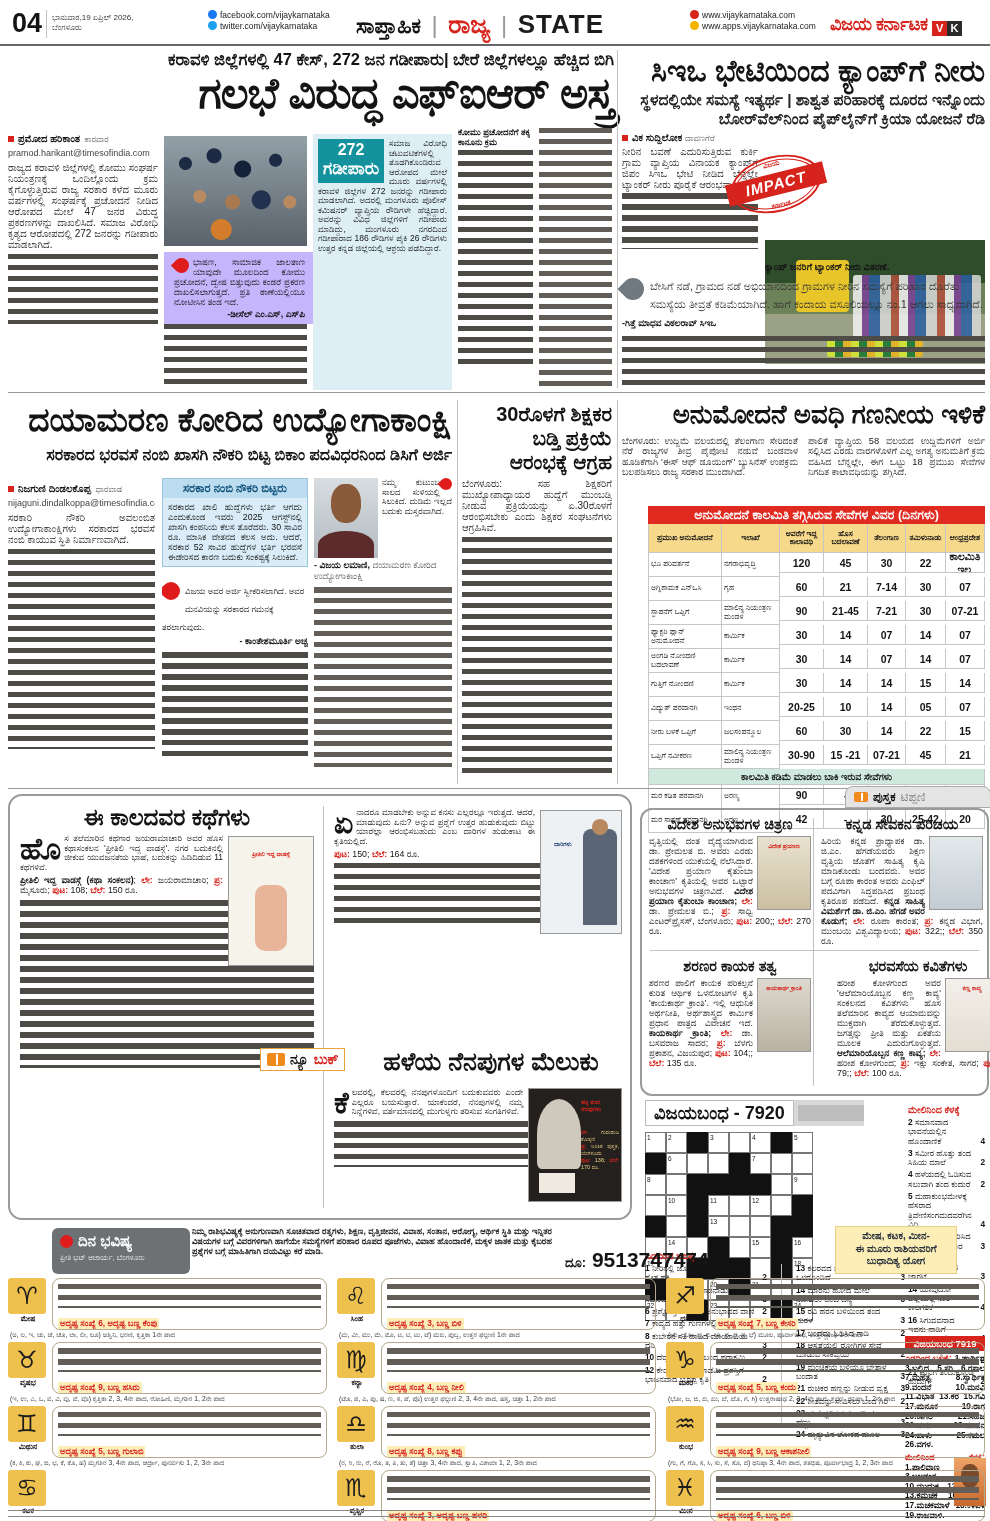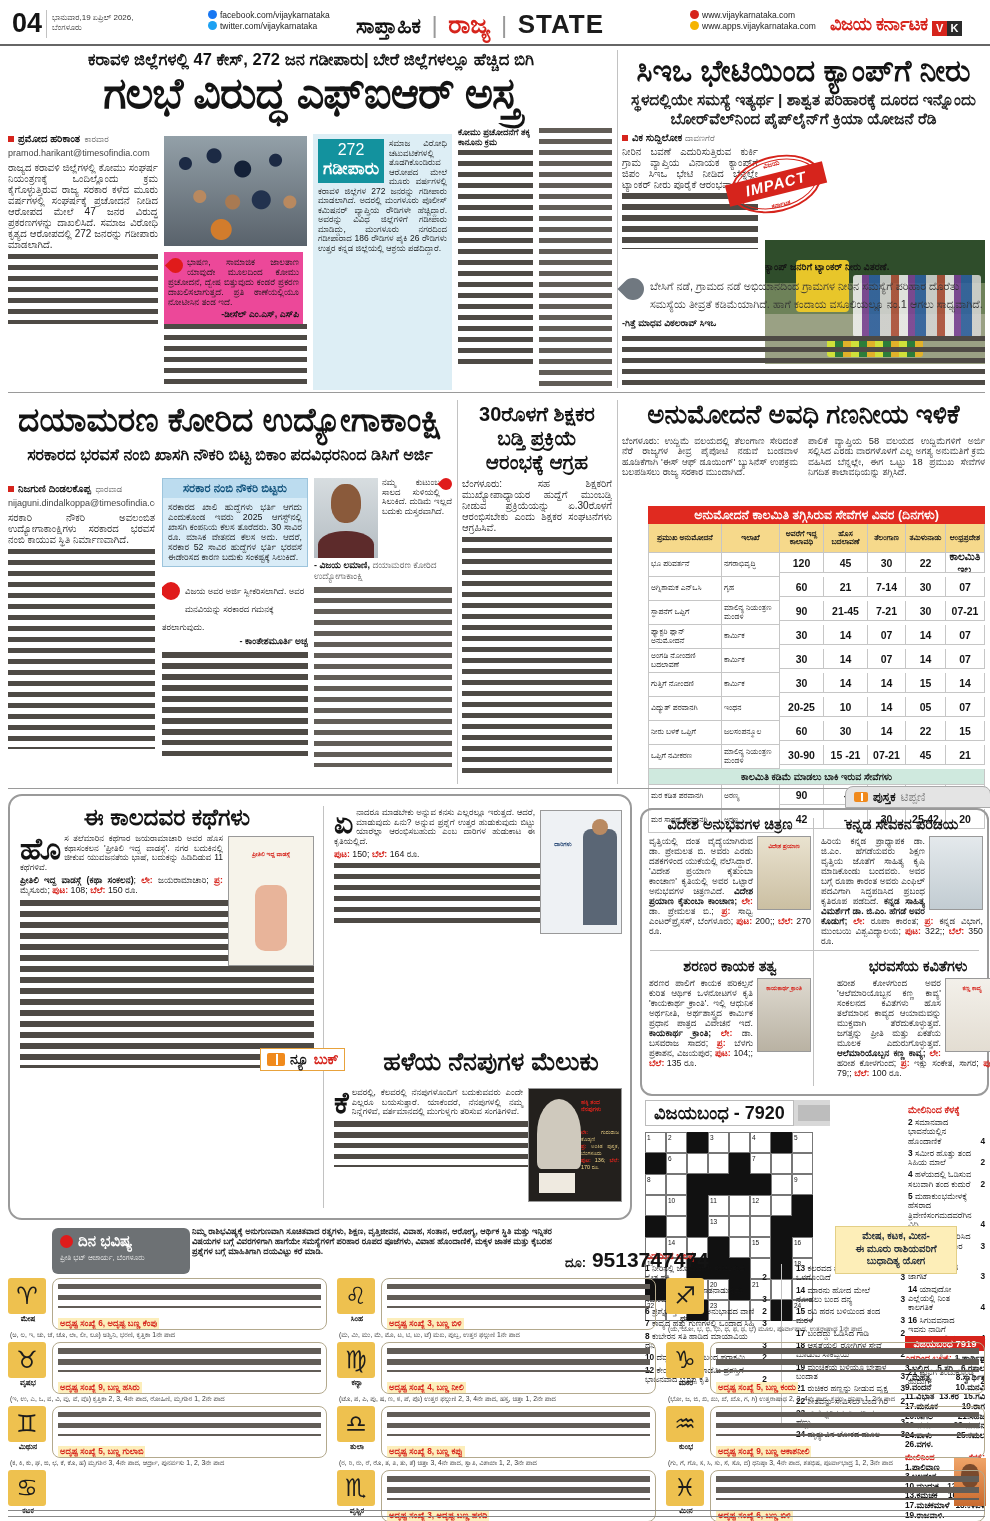--- a/index.html
+++ b/index.html
@@ -1,20 +1,20 @@
 <!DOCTYPE html>
 <html><head>
 <meta charset="utf-8">
 <style>
 html,body{margin:0;padding:0}
 body{width:990px;height:1521px;position:relative;background:#fff;overflow:hidden;
  font-family:"Liberation Sans","DejaVu Sans",sans-serif;color:#141414}
 .abs{position:absolute}
 .b{font-weight:bold}
-.ctr{text-align:center}
+.ctr{text-align:right}
 .red{color:#d6241c}
 .ft{background-image:repeating-linear-gradient(#4e4a45 0,#4e4a45 5.5px,transparent 5.5px,transparent 11px)}
 .ft2{background-image:repeating-linear-gradient(#625d57 0,#625d57 5.5px,transparent 5.5px,transparent 11px)}
 .body{font-size:10px;line-height:11px;text-align:justify;color:#1b1b1b}
 .small{font-size:8.5px;line-height:9.5px}
 .rule{background:#9a9a9a}
 .vrule{width:1px;background:#c2c2c2}
 
 .pageno{font-size:27px;font-weight:bold}
 .dateline{font-size:8px;line-height:9.5px;color:#333}
@@ -34,25 +34,25 @@
 .h3a{font-size:33px;line-height:36px;font-weight:bold}
 .h4a{font-size:20px;line-height:24px;font-weight:bold}
 .h5a{font-size:26px;line-height:29px;font-weight:bold}
 .subhead{font-size:15.5px;line-height:19px;font-weight:bold;color:#222}
 .bysq{display:inline-block;width:6px;height:6px;background:#d6241c;margin-right:4px}
 .byline{font-size:10px;font-weight:bold}
 .byplace{font-size:8.5px;color:#666;font-weight:normal}
 .email{font-size:9px;color:#444;margin:2px 0 4px}
 .drop{display:inline-block;width:15px;height:15px;background:#e01b1b;border-radius:0 50% 50% 50%;transform:rotate(-45deg);flex:none}
 .dropg{background:#707880}
-.qbox{background:#ec4899;padding:5px 4px;font-size:8.8px;line-height:10px;text-align:justify}
+.qbox{background:#c4b5fd;padding:5px 10px;font-size:8.8px;line-height:10px;text-align:justify}
 .qattrib{font-size:9px;font-weight:bold;text-align:right;margin-top:2px}
 .panel272{background:#ddeef5;padding:5px}
 .badge272{float:left;background:#13929e;color:#fff;text-align:center;width:66px;padding:2px 0 4px;margin:0 5px 3px 0}
-.badge272 .n{font-size:16px;font-weight:normal;display:block}
+.badge272 .n{font-size:16px;font-weight:bold;display:block}
 .badge272 .t{font-size:17px;font-weight:bold}
 .photo{background:#9aa2a8;position:relative;overflow:hidden}
 .caption{font-size:9.5px;font-weight:bold;margin-top:3px}
 
 .impact{width:92px;height:56px;transform:rotate(-14deg);position:absolute}
 .impact .ring{position:absolute;inset:0;border:2px solid #d6241c;border-radius:50%}
 .impact .ring2{position:absolute;inset:4px;border:1px solid #d6241c;border-radius:50%}
 .impact .band{position:absolute;left:-4px;right:-4px;top:17px;height:22px;background:#d6241c;color:#fff;
  font-size:15px;font-weight:bold;font-style:italic;text-align:center;line-height:22px;letter-spacing:1px}
 .impact .tt{position:absolute;top:4px;left:0;right:0;text-align:center;font-size:7px;color:#d6241c;font-weight:bold}
@@ -495,21 +495,21 @@
       </div>
       <div class="mini abs" style="left: 192px; top: 146px; width: 162px; height: 132px; overflow: hidden; padding: 2px 3px;">
         <div class="mt">ಭರವಸೆಯ ಕವಿತೆಗಳು</div>
         <div class="mb"><div class="mcov cover" style="background: linear-gradient(rgb(243, 240, 234), rgb(227, 221, 210));">
             <span class="covlbl red" style="top: 6px;">ಕಣ್ಣ ಕಾವ್ಯ</span>
           </div><span>ಹರೀಶ ಕೋಳಗುಂದ ಅವರ 'ಆಲೆಮಾರಿಯೊಬ್ಬನ ಕಣ್ಣ ಕಾವ್ಯ' ಸಂಕಲನದ ಕವಿತೆಗಳು ಹೊಸ ತಲೆಮಾರಿನ ಕಾವ್ಯದ ಆಯಾಮವನ್ನು ಮುಕ್ತವಾಗಿ ತೆರೆದುಕೊಳ್ಳುತ್ತವೆ. ಜಗತ್ತನ್ನು ಪ್ರೀತಿ ಮತ್ತು ಏಕತೆಯ ಮೂಲಕ ಎದುರುಗೊಳ್ಳುತ್ತವೆ. </span><span class="details"><span class="b">ಆಲೆಮಾರಿಯೊಬ್ಬನ ಕಣ್ಣ ಕಾವ್ಯ; </span><span class="rl">ಲೇ: </span><span>ಹರೀಶ ಕೋಳಗುಂದ; </span><span class="rl">ಪ್ರ: </span><span>ಇಕ್ಷು ಸಂಕೇತ, ಸಾಗರ; </span><span class="rl">ಪುಟ: </span><span>79;; </span><span class="rl">ಬೆಲೆ: </span><span>100 ರೂ.</span></span></div>
       </div>
     </div>
 </div>
 
-<div class="abs cwtitlebar" style="left:645px;top:1100px;width:185px;height:26px">
+<div class="abs cwtitlebar" style="left:645px;top:1100px;width:219px;height:26px">
   <span class="cwtitle">ವಿಜಯಬಂಧ - 7920</span>
   <span class="cwfill"></span>
 </div>
 <div class="abs cwgrid" style="left:645px;top:1132px">
     <div class="cell"><span>1</span></div>
     <div class="cell"><span>2</span></div>
     <div class="cell blk"></div>
     <div class="cell"><span>3</span></div>
     <div class="cell"></div>
     <div class="cell"><span>4</span></div>
@@ -671,20 +671,21 @@
         <div class="zbox"><div class="ft2" style="height: 24px; margin-top: 2px;"></div><div class="zlucky">ಅದೃಷ್ಟ ಸಂಖ್ಯೆ 3, ಬಣ್ಣ ಬಿಳಿ</div></div>
       </div>
       <div class="zfoot">(ಮ, ಮಿ, ಮು, ಮೆ, ಮೊ, ಟ, ಟಿ, ಟು, ಟೆ) ಮಖ, ಪುಬ್ಬ, ಉತ್ತರ ಫಲ್ಗುಣಿ 1ನೇ ಪಾದ</div>
     </div>
     <div class="zcell">
       <div class="zrow">
         <div class="zicon">
           <div class="g">♐</div>
           <div class="nm">ಧನು</div>
         </div>
+        <div class="zbox"><div class="ft2" style="height: 24px; margin-top: 2px;"></div><div class="zlucky">ಅದೃಷ್ಟ ಸಂಖ್ಯೆ 7, ಬಣ್ಣ ಕೇಸರಿ</div></div>
       </div>
       <div class="zfoot">(ಯೆ, ಯೋ, ಭ, ಭಿ, ಭು, ಧ, ಫ, ಢ, ಭೆ) ಮೂಲ, ಪೂರ್ವಾಷಾಢ, ಉತ್ತರಾಷಾಢ 1ನೇ ಪಾದ</div>
     </div>
     <div class="zcell">
       <div class="zrow">
         <div class="zicon">
           <div class="g">♉</div>
           <div class="nm">ವೃಷಭ</div>
         </div>
         <div class="zbox"><div class="ft2" style="height: 24px; margin-top: 2px;"></div><div class="zlucky">ಅದೃಷ್ಟ ಸಂಖ್ಯೆ 9, ಬಣ್ಣ ಹಸಿರು</div></div>

